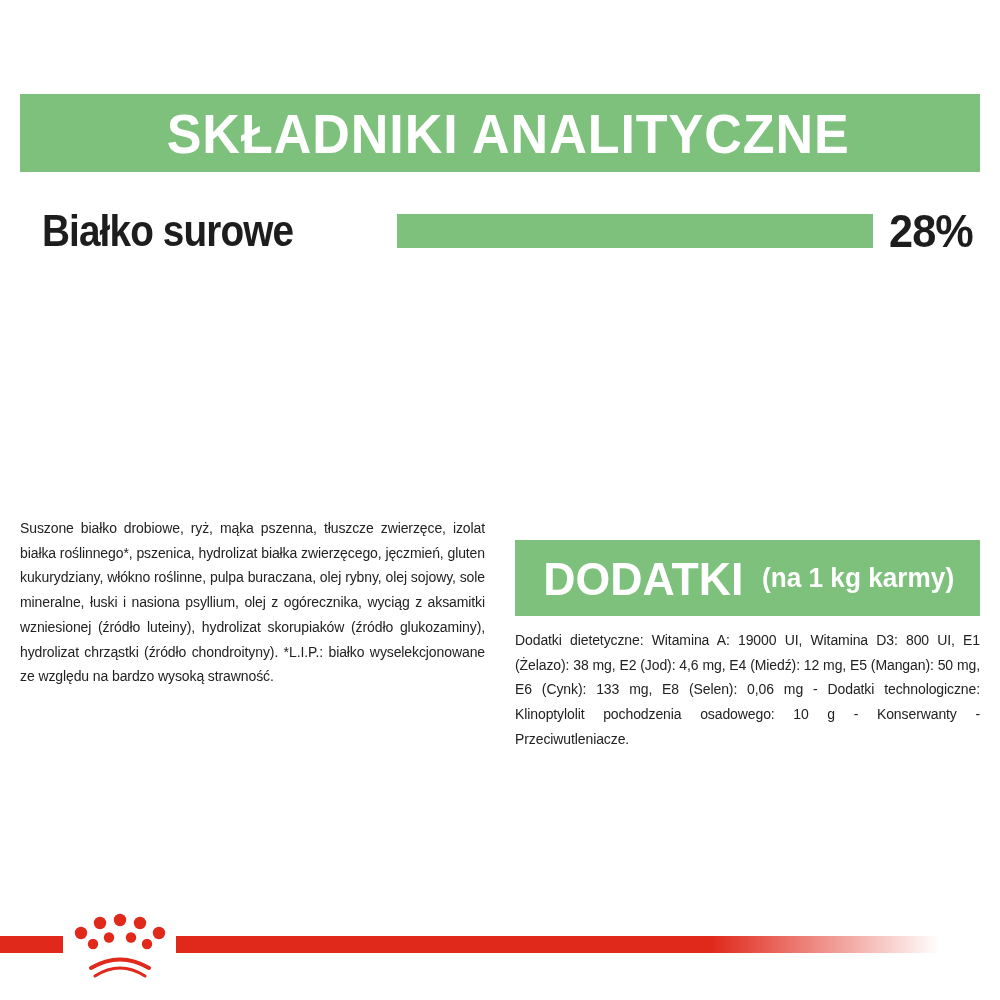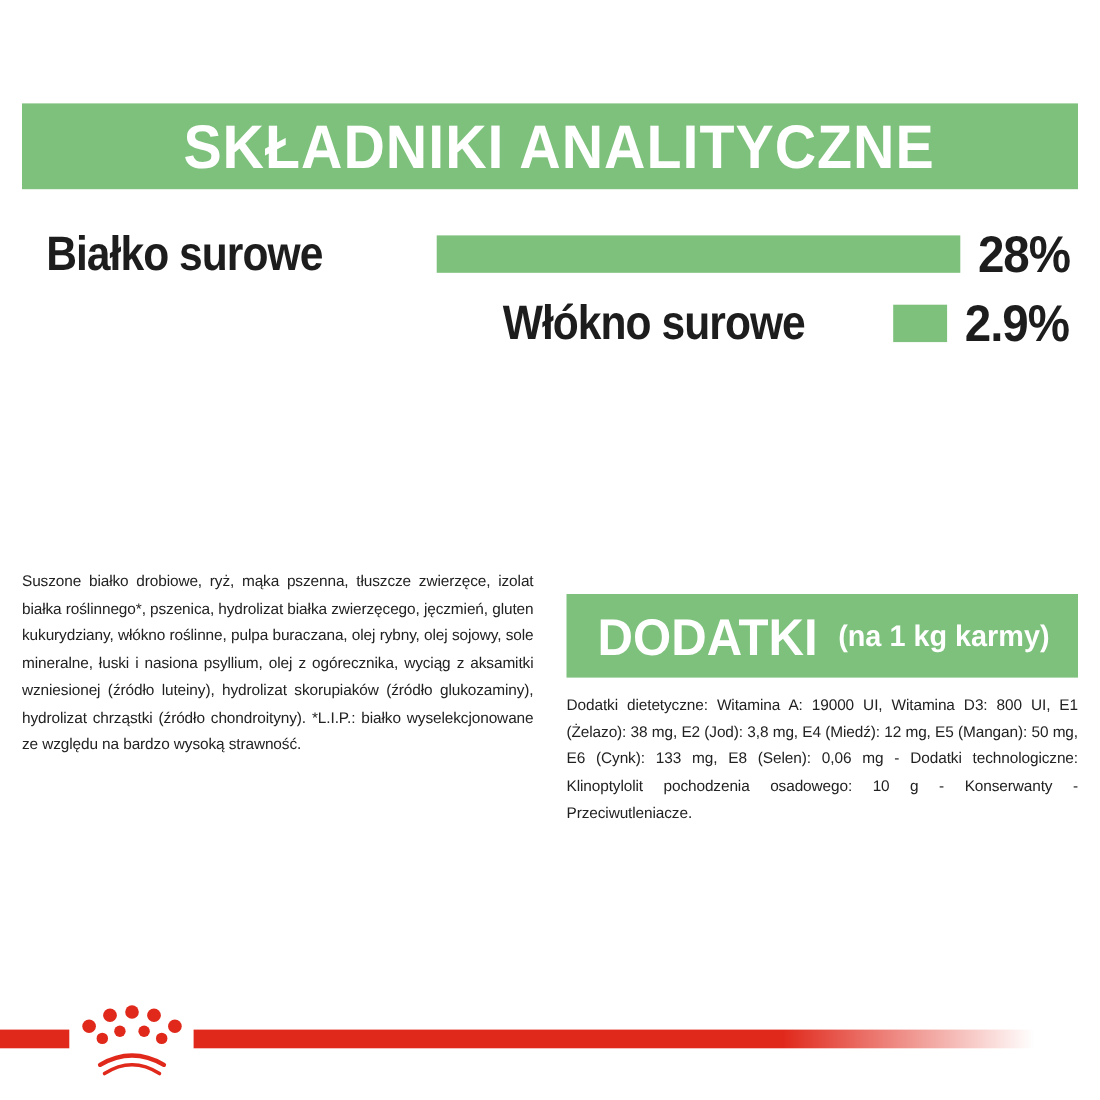--- a/index.html
+++ b/index.html
@@ -118,37 +118,32 @@
   <div class="banner-title">SKŁADNIKI ANALITYCZNE</div>
 </div>
 
 <div class="chart">
 
 <div class="chart-row">
       <div class="row-label">Białko surowe</div>
       <div class="bar" style="width: 476px; background: rgb(125, 193, 124);"></div>
       <div class="row-value">28%</div>
     </div>
-    <div class="chart-row">
-      <div class="row-label">Włókno surowe</div>
-      <div class="bar" style="width: 49px; background: rgb(125, 193, 124);"></div>
-      <div class="row-value">2.9%</div>
-    </div>
   </div>
 
 <div class="section left">
   <div class="section-body">Suszone białko drobiowe, ryż, mąka pszenna, tłuszcze zwierzęce, izolat białka roślinnego*, pszenica, hydrolizat białka zwierzęcego, jęczmień, gluten kukurydziany, włókno roślinne, pulpa buraczana, olej rybny, olej sojowy, sole mineralne, łuski i nasiona psyllium, olej z ogórecznika, wyciąg z aksamitki wzniesionej (źródło luteiny), hydrolizat skorupiaków (źródło glukozaminy), hydrolizat chrząstki (źródło chondroityny). *L.I.P.: białko wyselekcjonowane ze względu na bardzo wysoką strawność.</div>
 </div>
 
 <div class="section right">
   <div class="section-header">
     <span class="section-title dodatki">DODATKI</span>
     <span class="section-subtitle">(na 1 kg karmy)</span>
   </div>
-  <div class="section-body">Dodatki dietetyczne: Witamina A: 19000 UI, Witamina D3: 800 UI, E1 (Żelazo): 38 mg, E2 (Jod): 3,8 mg, E4 (Miedź): 12 mg, E5 (Mangan): 50 mg, E6 (Cynk): 133 mg, E8 (Selen): 0,06 mg - Dodatki technologiczne: Klinoptylolit pochodzenia osadowego: 10 g - Konserwanty - Przeciwutleniacze.</div>
+  <div class="section-body">Dodatki dietetyczne: Witamina A: 19000 UI, Witamina D3: 800 UI, E1 (Żelazo): 38 mg, E2 (Jod): 4,6 mg, E4 (Miedź): 12 mg, E5 (Mangan): 50 mg, E6 (Cynk): 133 mg, E8 (Selen): 0,06 mg - Dodatki technologiczne: Klinoptylolit pochodzenia osadowego: 10 g - Konserwanty - Przeciwutleniacze.</div>
 </div>
 
 <div class="footer-rule-left"></div>
 <div class="footer-rule-right"></div>
 
 <svg class="crown-logo" width="124" height="80" viewBox="0 0 124 80" aria-hidden="true">
   <g fill="var(--red)">
     <circle cx="23" cy="27" r="6.2"></circle>
     <circle cx="42" cy="17" r="6.2"></circle>
     <circle cx="62" cy="14" r="6.2"></circle>

